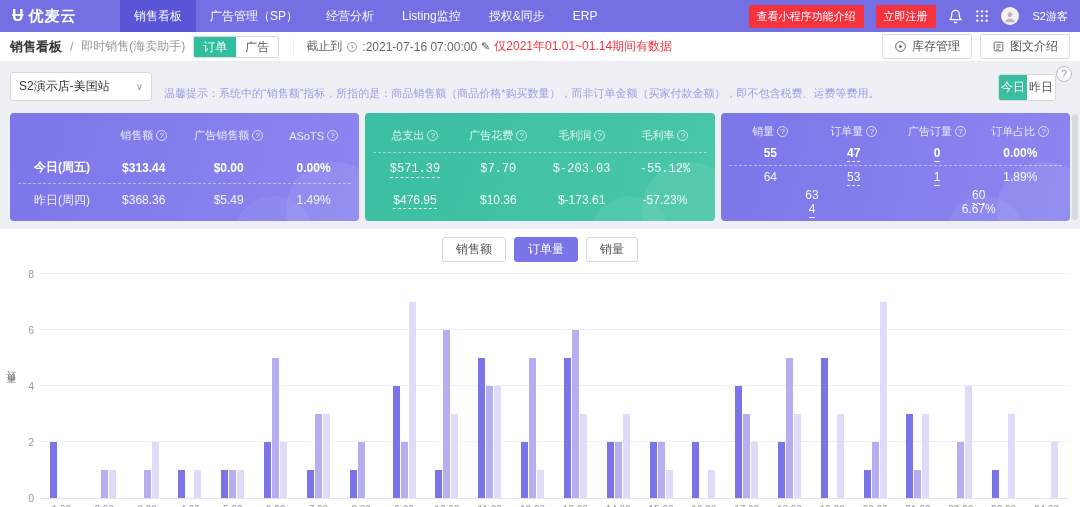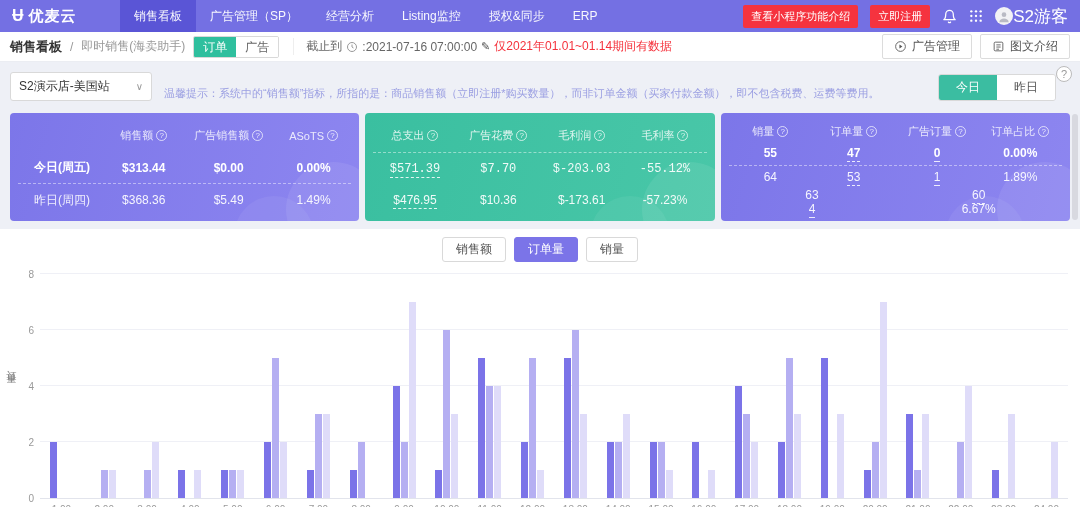--- a/index.html
+++ b/index.html
@@ -12,42 +12,42 @@
   .navbar { height:32px; background:#7470e3; display:flex; align-items:center; padding:0 12px; color:#fff; }
   .logo { display:flex; align-items:center; gap:5px; width:108px; cursor:pointer; }
   .logo-icon { font-size:16px; font-weight:bold; }
   .logo-text { font-size:15px; font-weight:bold; letter-spacing:1px; }
   .nav-items { display:flex; height:32px; }
   .nav-item { padding:0 14px; line-height:32px; font-size:12px; color:rgba(255,255,255,.95); cursor:pointer; white-space:nowrap; }
   .nav-item.active { background:#5a55d6; }
   .nav-right { margin-left:auto; display:flex; align-items:center; gap:12px; }
   .red-btn { background:#f5333f; color:#fff; border:none; font-size:11px; padding:4px 8px; border-radius:2px; cursor:pointer; font-family:inherit; }
   .icon-btn { display:inline-flex; align-items:center; cursor:pointer; }
-  .user { display:flex; align-items:center; gap:0; cursor:pointer; font-size:17px; }
+  .user { display:flex; align-items:center; gap:14px; cursor:pointer; font-size:11px; }
   .avatar { width:18px; height:18px; border-radius:50%; background:#f2f2f5; display:inline-flex; align-items:center; justify-content:center; overflow:hidden; }
   .avatar svg { width:14px; height:14px; margin-top:2px; }
   
   .toolbar { height:30px; background:#fff; display:flex; align-items:center; padding:0 10px; border-bottom:1px solid #ebedf2; gap:8px; }
   .bc-main { font-size:13px; font-weight:bold; color:#333; }
   .bc-sep,.bc-sub { font-size:12px; color:#999; }
   .segmented { display:inline-flex; border:1px solid #d9d9d9; border-radius:2px; overflow:hidden; font-size:12px; }
   .seg { padding:2px 9px; color:#666; background:#fff; cursor:pointer; line-height:16px; }
   .seg.on { background:#2fbf9e; color:#fff; }
   .deadline { margin-left:6px; padding-left:12px; border-left:1px solid #eee; font-size:12px; color:#666; display:flex; align-items:center; gap:4px; }
   .notice { color:#f5323c; font-size:12px; }
   .edit-glyph { color:#555; font-size:11px; }
   .toolbar-right { margin-left:auto; display:flex; gap:8px; }
   .tool-btn { display:inline-flex; align-items:center; gap:5px; border:1px solid #dcdcdc; background:#fff; border-radius:2px; font-size:12px; color:#555; padding:3px 11px; cursor:pointer; font-family:inherit; }
   
   .filter-row { margin:10px 10px 0; display:flex; align-items:flex-end; }
   .store-select { width:142px; background:#fff; border:1px solid #d9d9d9; border-radius:3px; font-size:12px; color:#333; padding:5px 8px; display:flex; justify-content:space-between; align-items:center; cursor:pointer; }
   .chev { color:#999; font-size:10px; }
   .tip { margin-left:12px; font-size:11px; color:#9a9ee2; flex:1; white-space:nowrap; overflow:hidden; }
   .day-seg { display:inline-flex; border:1px solid #d9d9d9; border-radius:3px; overflow:hidden; font-size:12px; margin-right:14px; }
-  .day { padding:4px 17px; background:#fff; color:#555; cursor:pointer; }
+  .day { padding:4px 2px; background:#fff; color:#555; cursor:pointer; }
   .day.on { background:#3bbda1; color:#fff; }
   .float-help { position:absolute; right:8px; top:66px; width:16px; height:16px; border:1px solid #bbb; border-radius:50%; color:#999; font-size:11px; display:flex; align-items:center; justify-content:center; background:#fff; cursor:pointer; }
   
   .cards-row { margin:12px 10px 0; display:flex; gap:6px; height:108px; }
   .card { flex:1 1 0; border-radius:4px; color:#fff; position:relative; overflow:hidden; padding:7px 8px 5px; display:flex; flex-direction:column; }
   .card.purple { background:linear-gradient(105deg,#7c76e9,#8d86f0); }
   .card.green  { background:linear-gradient(105deg,#3abfa0,#49c7a8); }
   .card::after { content:""; position:absolute; right:-22px; bottom:-36px; width:95px; height:95px; border-radius:50%; background:rgba(255,255,255,.08); pointer-events:none; }
   .card::before{ content:""; position:absolute; right:45px; bottom:-55px; width:80px; height:80px; border-radius:50%; background:rgba(255,255,255,.06); pointer-events:none; }
   .crow { display:grid; align-items:center; flex:1; }
@@ -148,40 +148,40 @@
     <span class="notice">仅2021年01.01~01.14期间有数据</span>
   </span>
   <span class="toolbar-right">
     <button class="tool-btn">
       <span class="icon-btn">
         <svg width="13" height="13" viewBox="0 0 24 24" fill="none" stroke="#555" stroke-width="1.6">
             <circle cx="12" cy="12" r="9"></circle>
             <path d="M10 8.5l5.5 3.5-5.5 3.5z" fill="#555" stroke="none"></path>
           </svg>
       </span>
-      <span>广告管理</span>
+      <span>库存管理</span>
     </button>
     <button class="tool-btn">
       <span class="icon-btn">
         <svg width="13" height="13" viewBox="0 0 24 24" fill="none" stroke="#555" stroke-width="1.6">
             <rect x="4" y="4" width="16" height="16" rx="2"></rect>
             <path d="M8 9h8M8 13h8M8 17h5"></path>
           </svg>
       </span>
       <span>图文介绍</span>
     </button>
   </span>
 </div>
 
 <div class="filter-row">
   <div class="store-select">
     <span>S2演示店-美国站</span>
     <span class="chev">∨</span>
   </div>
-  <div class="tip">温馨提示：系统中的“销售额”指标，所指的是：商品销售额（立即注册*购买数量），而非订单金额（买家付款金额），即不包含税费、运费等费用。</div>
+  <div class="tip">温馨提示：系统中的“销售额”指标，所指的是：商品销售额（商品价格*购买数量），而非订单金额（买家付款金额），即不包含税费、运费等费用。</div>
   <span class="day-seg">
     <span class="day on">今日</span>
     <span class="day">昨日</span>
   </span>
 </div>
 <div class="float-help">?</div>
 
 <div class="cards-row">
   <div class="card purple" id="card-sales">
       <div class="crow chead" style="grid-template-columns: 88px 1fr 1.25fr 1fr;">

